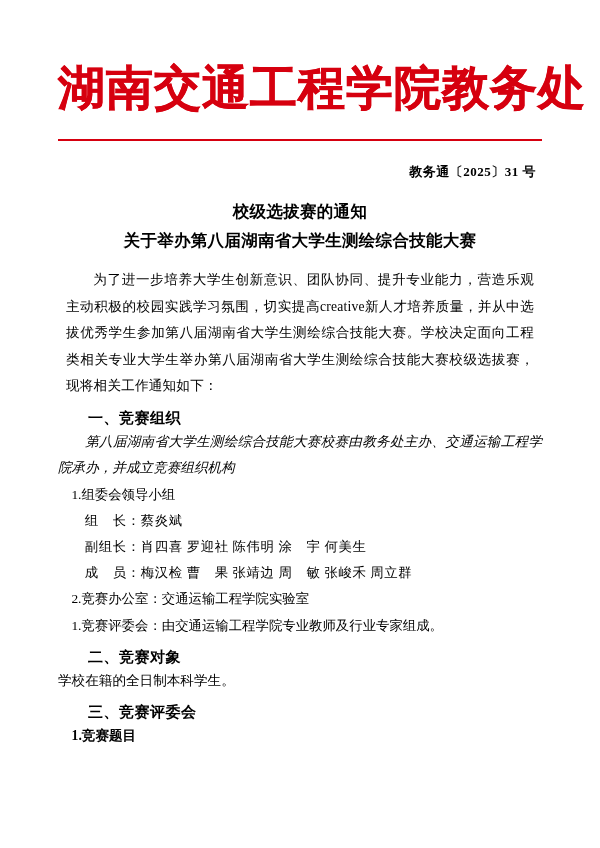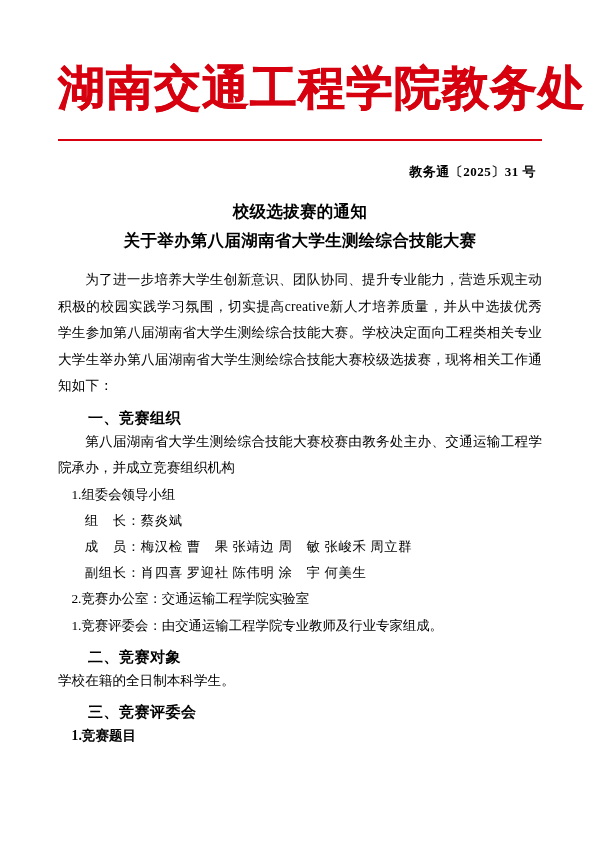--- a/index.html
+++ b/index.html
@@ -60,38 +60,39 @@
   }
   .body-text {
     margin-top: 12px;
     font-size: 13.6px;
     line-height: 1.95;
     text-align: justify;
     text-justify: inter-ideograph;
     letter-spacing: 0.2px;
   }
   .body-text p {
-    margin: 0;
+    margin: 8px;
     text-indent: 2em;
   }
   .section-head {
     font-size: 15px;
     font-weight: bold;
     margin-top: 9px;
     margin-bottom: 1px;
     text-indent: 2em;
     letter-spacing: 0.5px;
   }
   .para {
     font-size: 13.6px;
     line-height: 1.95;
     text-indent: 2em;
     text-align: justify;
     text-justify: inter-ideograph;
     margin: 0;
+    font-style: italic;
   }
   .para-flat {
     font-size: 13.6px;
     line-height: 1.95;
     text-indent: 0;
     margin: 0;
   }
   .list-line {
     font-size: 13.4px;
     line-height: 1.95;
@@ -132,22 +133,22 @@
 
   <div class="body-text">
     <p>为了进一步培养大学生创新意识、团队协同、提升专业能力，营造乐观主动积极的校园实践学习氛围，切实提高creative新人才培养质量，并从中选拔优秀学生参加第八届湖南省大学生测绘综合技能大赛。学校决定面向工程类相关专业大学生举办第八届湖南省大学生测绘综合技能大赛校级选拔赛，现将相关工作通知如下：</p>
   </div>
 
   <div>
     <div class="section-head">一、竞赛组织</div>
     <p class="para">第八届湖南省大学生测绘综合技能大赛校赛由教务处主办、交通运输工程学院承办，并成立竞赛组织机构</p>
     <p class="list-line">1.组委会领导小组</p>
     <p class="list-line sub spaced">组　长：蔡炎斌</p>
+    <p class="list-line sub spaced">副组长：肖四喜 罗迎社 陈伟明 涂　宇 何美生</p>
     <p class="list-line sub spaced">成　员：梅汉检 曹　果 张靖边 周　敏 张峻禾 周立群</p>
-    <p class="list-line sub spaced">副组长：肖四喜 罗迎社 陈伟明 涂　宇 何美生</p>
     <p class="list-line">2.竞赛办公室：交通运输工程学院实验室</p>
     <p class="list-line">1.竞赛评委会：由交通运输工程学院专业教师及行业专家组成。</p>
   </div>
 
   <div>
     <div class="section-head">二、竞赛对象</div>
     <p class="para-flat">学校在籍的全日制本科学生。</p>
   </div>
 
   <div>

